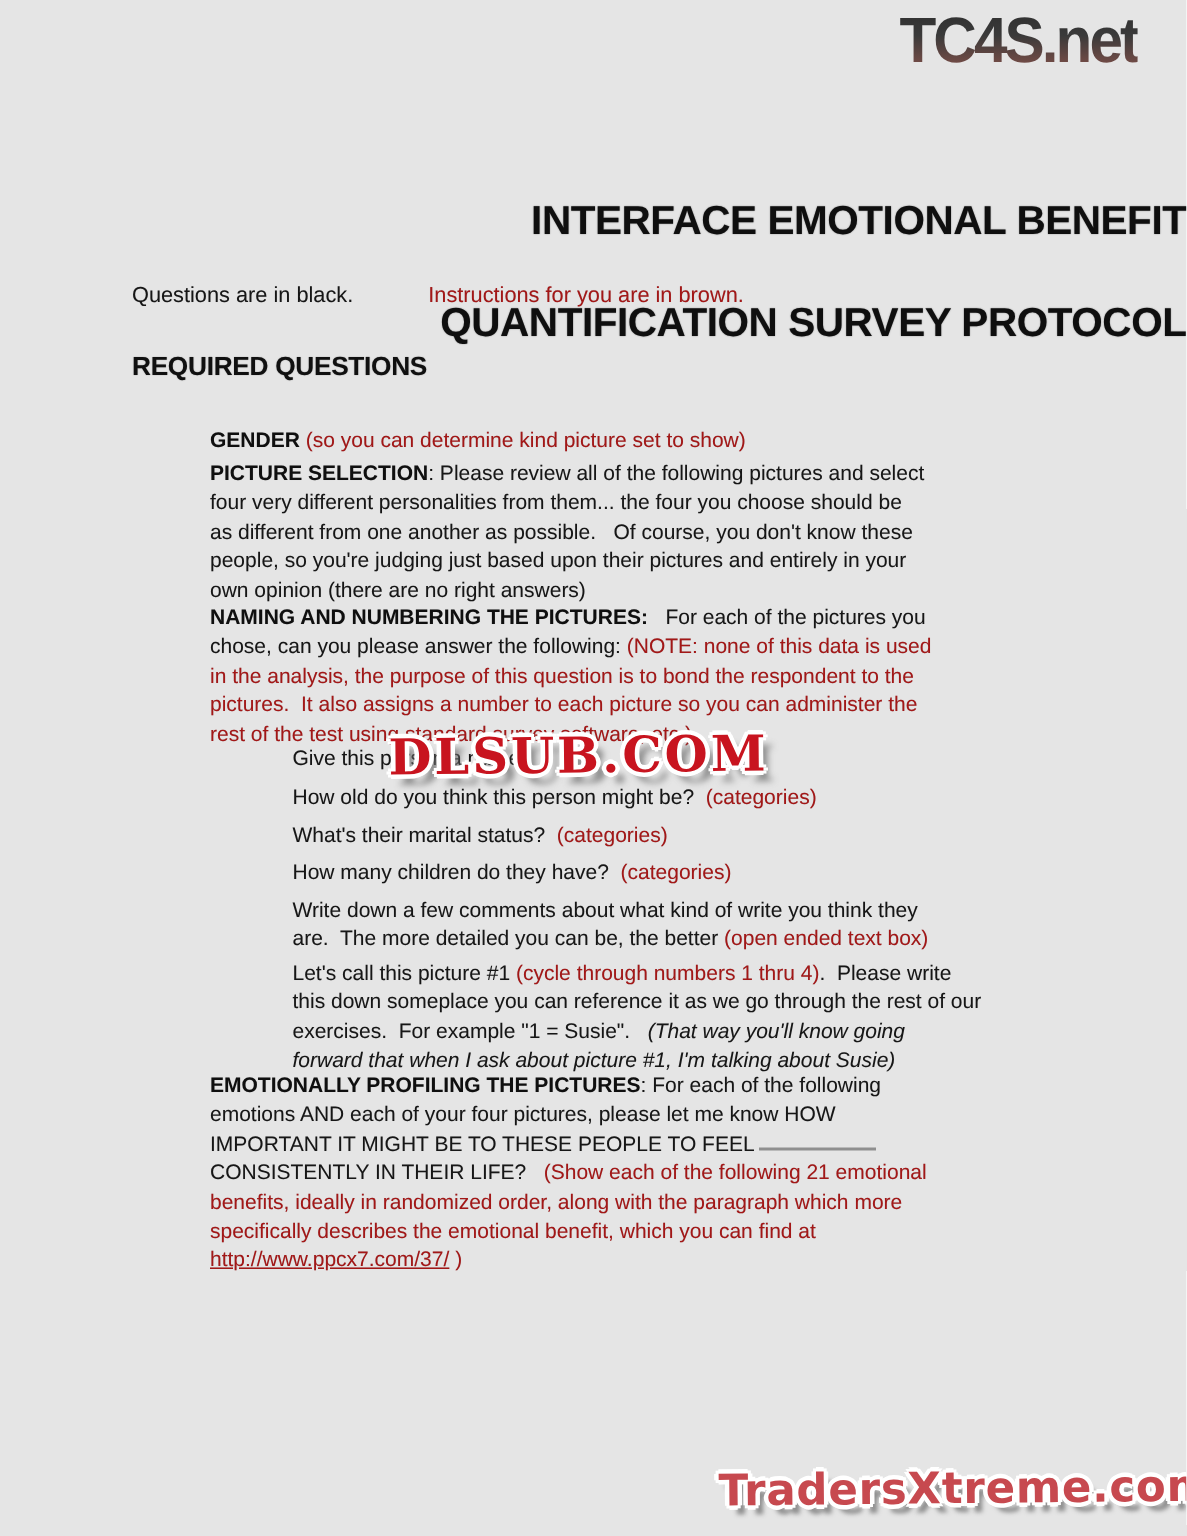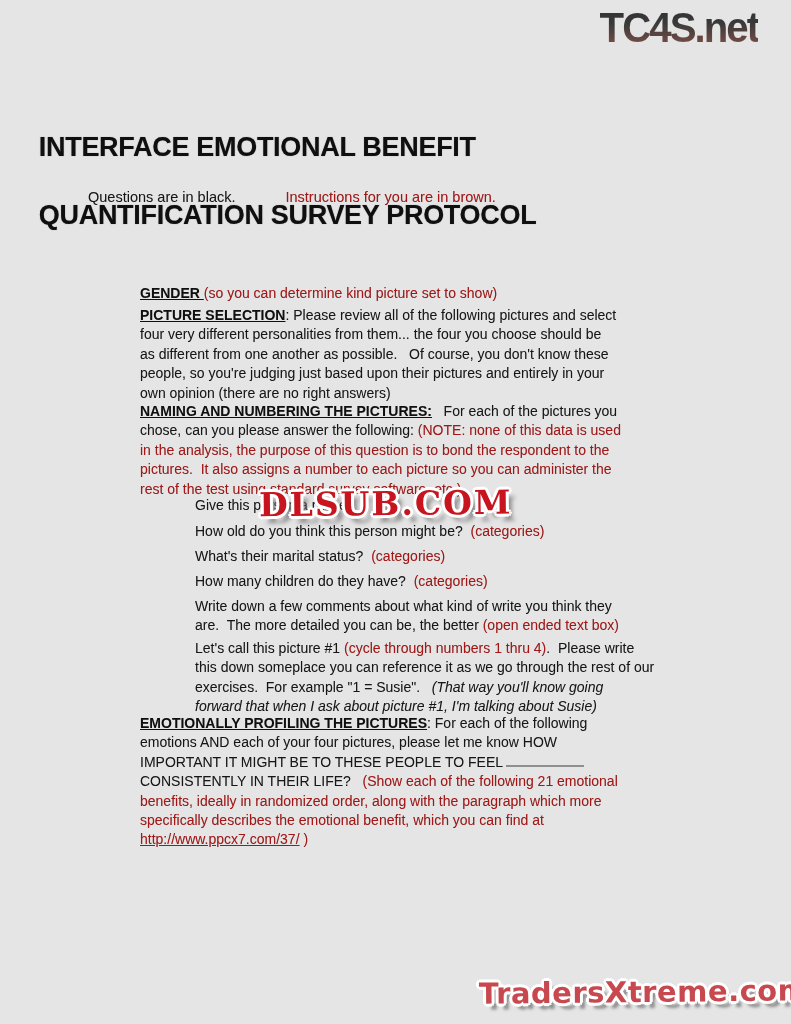--- a/index.html
+++ b/index.html
@@ -7,40 +7,40 @@
     position:relative;
     width:791px;height:1024px;
     background:#e5e5e5;
     overflow:hidden;
     font-family:"Liberation Sans", sans-serif;
   }
   
   .block{position:absolute;white-space:pre;}
   .title{
     left:10px;right:0;top:96px;
-    text-align:left;
+    text-align:right;
     font-size:27px;line-height:34px;
     font-weight:bold;color:#0f0f0f;
     letter-spacing:-0.3px;
     text-shadow:0 0 1px rgba(0,0,0,.45);
   }
   .legend{left:88px;top:189px;font-size:14.5px;}
   .section-heading{
     left:88px;top:234px;
     font-size:17.5px;font-weight:bold;color:#101010;
     letter-spacing:-0.2px;
     text-shadow:0 0 0.8px rgba(0,0,0,.4);
   }
   .para{font-size:14px;line-height:19.4px;}
   .p-main{left:140px;}
   .p-sub{left:163px;margin-left:32px;}
   .line span{text-shadow:0 0 0.5px rgba(0,0,0,.18);}
   
   .s-k{color:#161616;}
-  .s-b{color:#0f0f0f;font-weight:bold;text-decoration:underline;}
+  .s-b{color:#0f0f0f;font-weight:bold;}
   .s-r{color:#a31717;text-shadow:0 0 0.5px rgba(163,23,23,.25);}
   .s-i{color:#161616;font-style:italic;}
   .s-u{color:#a31717;text-decoration:underline;cursor:pointer;}
   .s-blank{display:inline-block;width:78px;height:12px;border-bottom:2px solid #8f8f8f;}
   .s-sp{display:inline-block;width:50px;}
   
   .wm-tc4s{
     position:absolute;top:4px;left:598px;
     font-size:41px;font-weight:bold;letter-spacing:-2px;
     font-family:"Liberation Sans",sans-serif;
@@ -81,20 +81,21 @@
 
   <div class="wm-tc4s">TC4S.net</div>
 
   <div class="block title">
     <span>INTERFACE EMOTIONAL BENEFIT</span><br>
     <span>QUANTIFICATION SURVEY PROTOCOL</span>
   </div>
 
   <div class="block legend"><div class="line"><span class="s-k">Questions are in black.</span><span class="s-sp"></span><span class="s-r">Instructions for you are in brown.</span></div></div>
 
+  <div class="block section-heading">REQUIRED QUESTIONS</div>
 
   <div class="block para p-main" style="top:284px"><div class="line"><span class="s-b">GENDER </span><span class="s-r">(so you can determine kind picture set to show)</span></div></div>
 
   <div class="block para p-main" style="top:306px"><div class="line"><span class="s-b">PICTURE SELECTION</span><span class="s-k">: Please review all of the following pictures and select</span></div><div class="line"><span class="s-k">four very different personalities from them... the four you choose should be</span></div><div class="line"><span class="s-k">as different from one another as possible.   Of course, you don't know these</span></div><div class="line"><span class="s-k">people, so you're judging just based upon their pictures and entirely in your</span></div><div class="line"><span class="s-k">own opinion (there are no right answers)</span></div></div>
 
   <div class="block para p-main" style="top:402px"><div class="line"><span class="s-b">NAMING AND NUMBERING THE PICTURES:</span><span class="s-k">   For each of the pictures you</span></div><div class="line"><span class="s-k">chose, can you please answer the following: </span><span class="s-r">(NOTE: none of this data is used</span></div><div class="line"><span class="s-r">in the analysis, the purpose of this question is to bond the respondent to the</span></div><div class="line"><span class="s-r">pictures.  It also assigns a number to each picture so you can administer the</span></div><div class="line"><span class="s-r">rest of the test using standard survey software, etc.)</span></div></div>
 
   <div class="block para p-sub" style="top:496px"><div class="line"><span class="s-k">Give this person a name</span></div></div>
 
   <div class="block para p-sub" style="top:522px"><div class="line"><span class="s-k">How old do you think this person might be?  </span><span class="s-r">(categories)</span></div></div>

